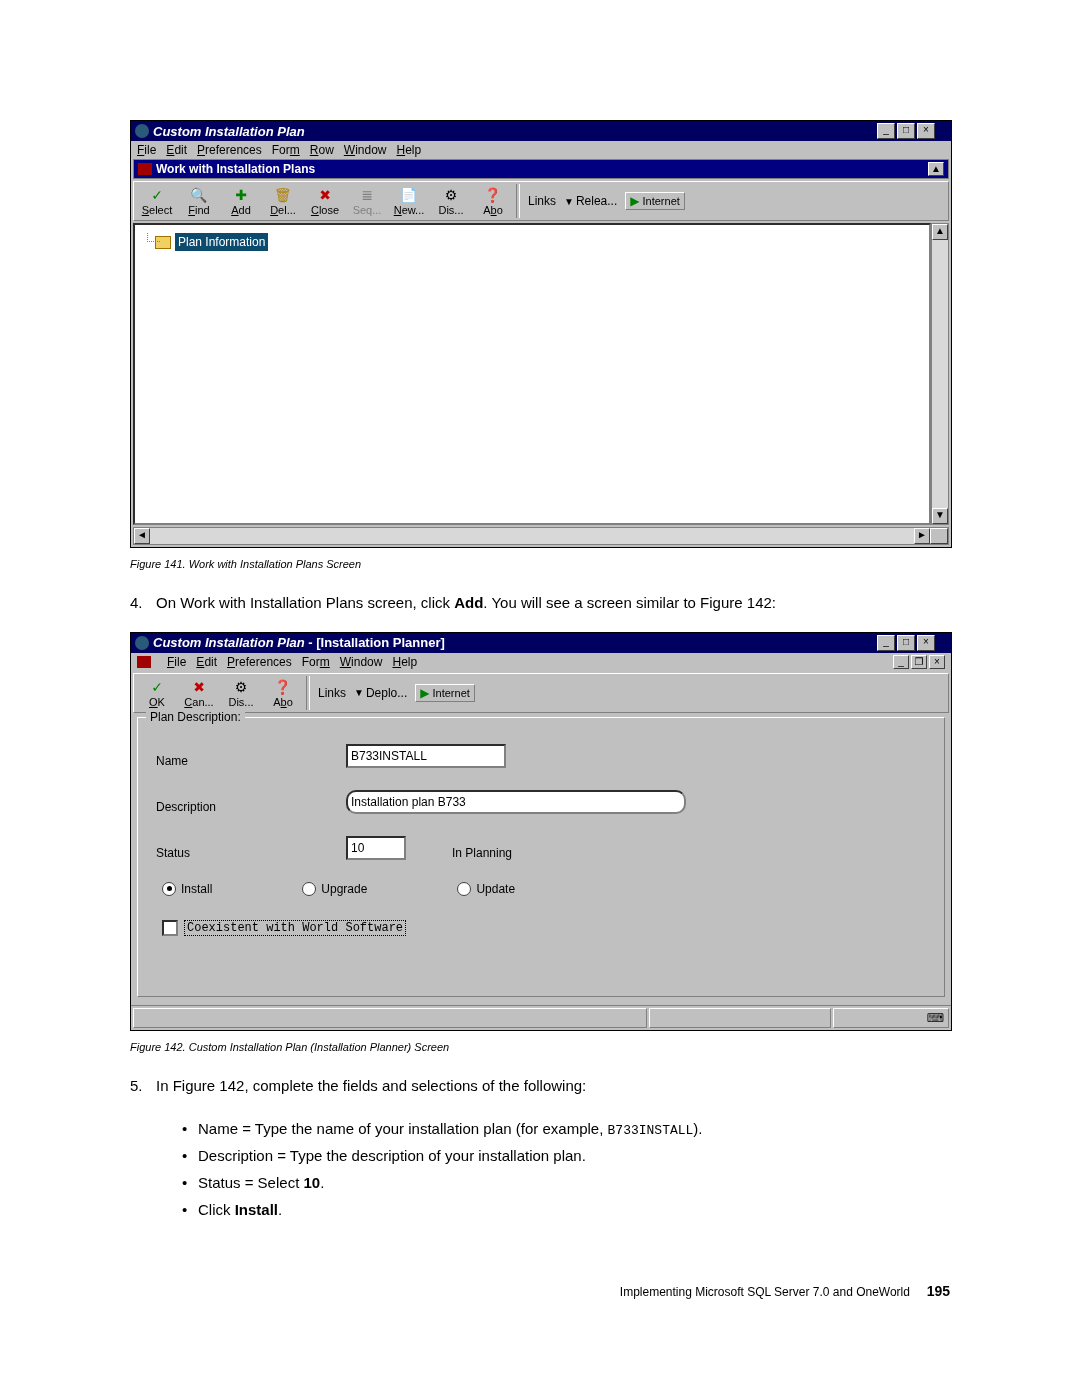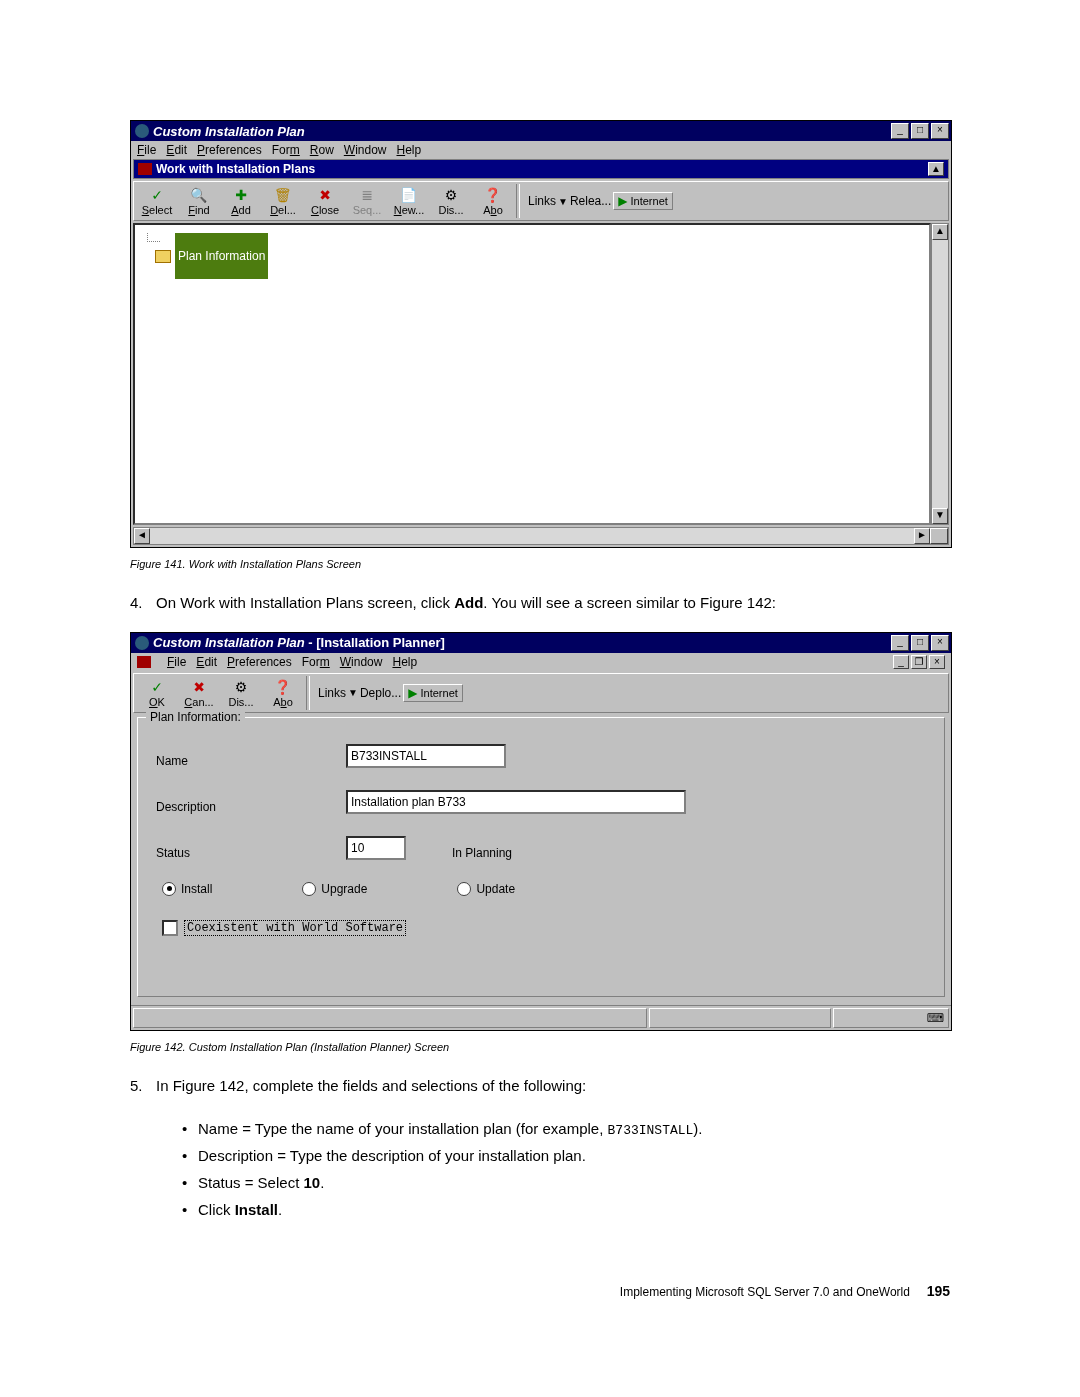--- a/index.html
+++ b/index.html
@@ -20,21 +20,21 @@
     background: #c0c0c0;
     font-family: Tahoma, Arial, sans-serif;
     font-size: 12px;
     margin-bottom: 10px;
   }
   .titlebar {
     background: #000060;
     color: #fff;
     display: flex;
     align-items: center;
-    padding: 2px 2px 2px 4px;
+    padding: 2px 16px 2px 4px;
   }
   .titlebar .appicon {
     width: 14px; height: 14px;
     background: #2a5a7a;
     border-radius: 50%;
     margin-right: 4px;
     display: inline-block;
   }
   .titlebar .title {
     flex: 1;
@@ -114,21 +114,21 @@
   .tbtn .lb u { text-decoration: underline; }
   .vdiv {
     width: 2px; height: 34px;
     border-left: 1px solid #808080;
     border-right: 1px solid #fff;
     margin: 0 2px;
   }
   .linkgrp {
     display: flex;
     align-items: center;
-    gap: 2px;
+    gap: 8px;
     padding: 0 6px;
   }
   .dd { display:flex; align-items:center; gap:2px; }
   .tri { font-size: 10px; }
   .linkbtn {
     border: 1px solid #808080;
     border-top-color:#fff; border-left-color:#fff;
     padding: 1px 4px;
     display:flex; align-items:center; gap:3px;
     font-size: 11px;
@@ -150,23 +150,23 @@
     overflow: hidden;
   }
   .tree-row { display: flex; align-items: center; }
   .folder-ic {
     width: 14px; height: 11px;
     background: #f0d060;
     border: 1px solid #a07000;
     margin-right: 4px;
   }
   .tree-label {
-    background: #4d7c0f;
+    background: #0c4a6e;
     color: #fff;
-    padding: 16px 3px;
+    padding: 2px 3px;
   }
   .tree-line {
     position:absolute;
     left:12px; top:8px; width:12px; height:8px;
     border-left:1px dotted #808080;
     border-bottom:1px dotted #808080;
   }
   .vscroll, .hscroll {
     background: #c0c0c0;
     border: 1px solid #808080;
@@ -445,29 +445,29 @@
           </div>
         <div class="linkbtn">
             <span class="dot">▶</span>
             <span>Internet</span>
           </div>
       </div>
     </div>
 
     <div class="formarea">
       <div class="fieldset">
-        <div class="legend">Plan Information:</div>
+        <div class="legend">Plan Description:</div>
 
         <div class="row">
           <div class="lbl">Name</div>
           <input class="txtin" style="width: 150px;" value="B733INSTALL">
         </div>
         <div class="row">
           <div class="lbl">Description</div>
-          <input class="txtin" style="width: 330px;" value="Installation plan B733">
+          <input class="txtin" style="width: 330px; border-radius: 10px;" value="Installation plan B733">
         </div>
         <div class="row">
           <div class="lbl">Status</div>
           <input class="txtin" style="width: 50px;" value="10">
           <span style="margin-left:46px">In Planning</span>
         </div>
 
         <div class="radio-row">
           <div class="radio">
             <span class="r">

